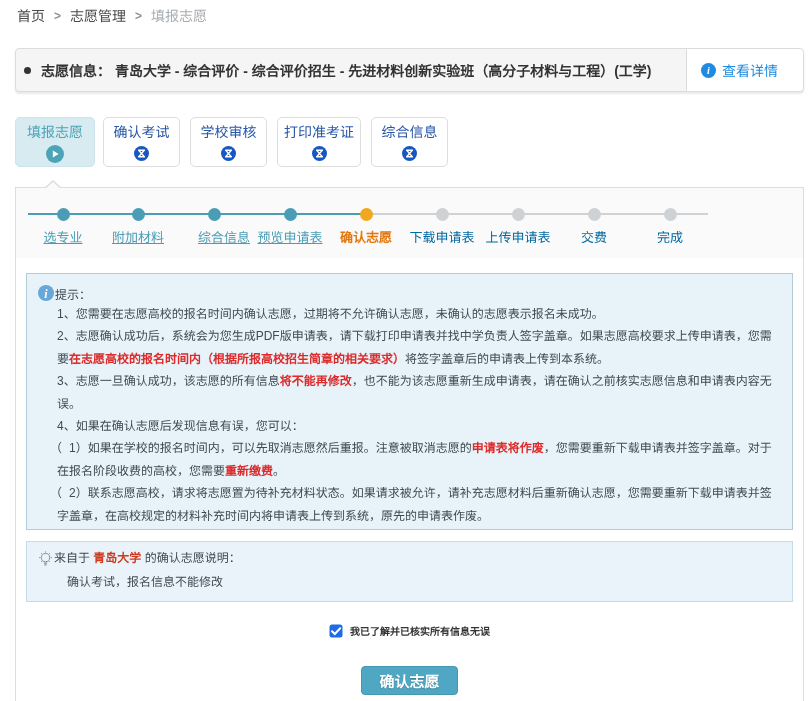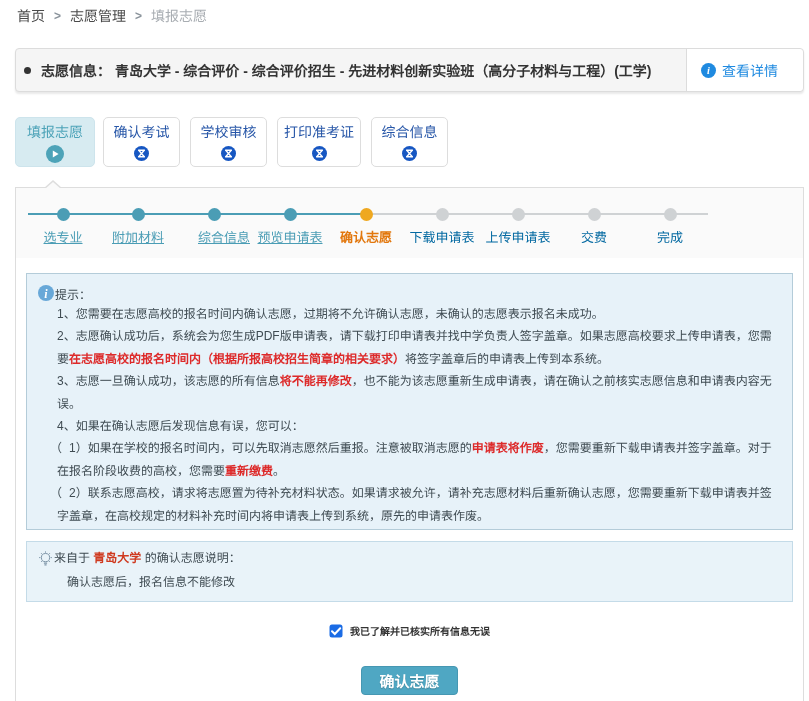--- a/index.html
+++ b/index.html
@@ -193,21 +193,21 @@
     <div class="noteline1">
       <svg width="17" height="17" viewBox="0 0 17 17">
         <g stroke="#7e95a8" stroke-width="1" fill="none">
           <circle cx="8.5" cy="7.6" r="4.1"></circle>
           <path d="M8.5 1.4 v1.3 M12.9 3.2 l-0.9 0.9 M14.9 7.6 h-1.3 M12.9 12 l-0.9-0.9 M4.1 3.2 l0.9 0.9 M2.1 7.6 h1.3 M4.1 12 l0.9-0.9"></path>
           <path d="M6.9 13.2 h3.2 M7.4 14.9 h2.2" stroke-width="1.2"></path>
         </g>
       </svg>
       <span class="nt">来自于 <span class="org">青岛大学</span> 的确认志愿说明：</span>
     </div>
-    <div class="noteline2">确认志愿后，报名信息不能修改</div>
+    <div class="noteline2">确认考试，报名信息不能修改</div>
   </div>
 
   <div class="agree">
     <svg width="14" height="14" viewBox="0 0 14 14">
         <rect x="0.5" y="0.5" width="13" height="13" rx="2.5" fill="#1b6ce5"></rect>
         <path d="M3 7.2 L5.8 10 L11.2 4.2" stroke="#fff" stroke-width="2" fill="none" stroke-linecap="round"></path>
       </svg>我已了解并已核实所有信息无误
   </div>
 
   <div class="btnrow"><span class="cbtn">确认志愿</span></div>

